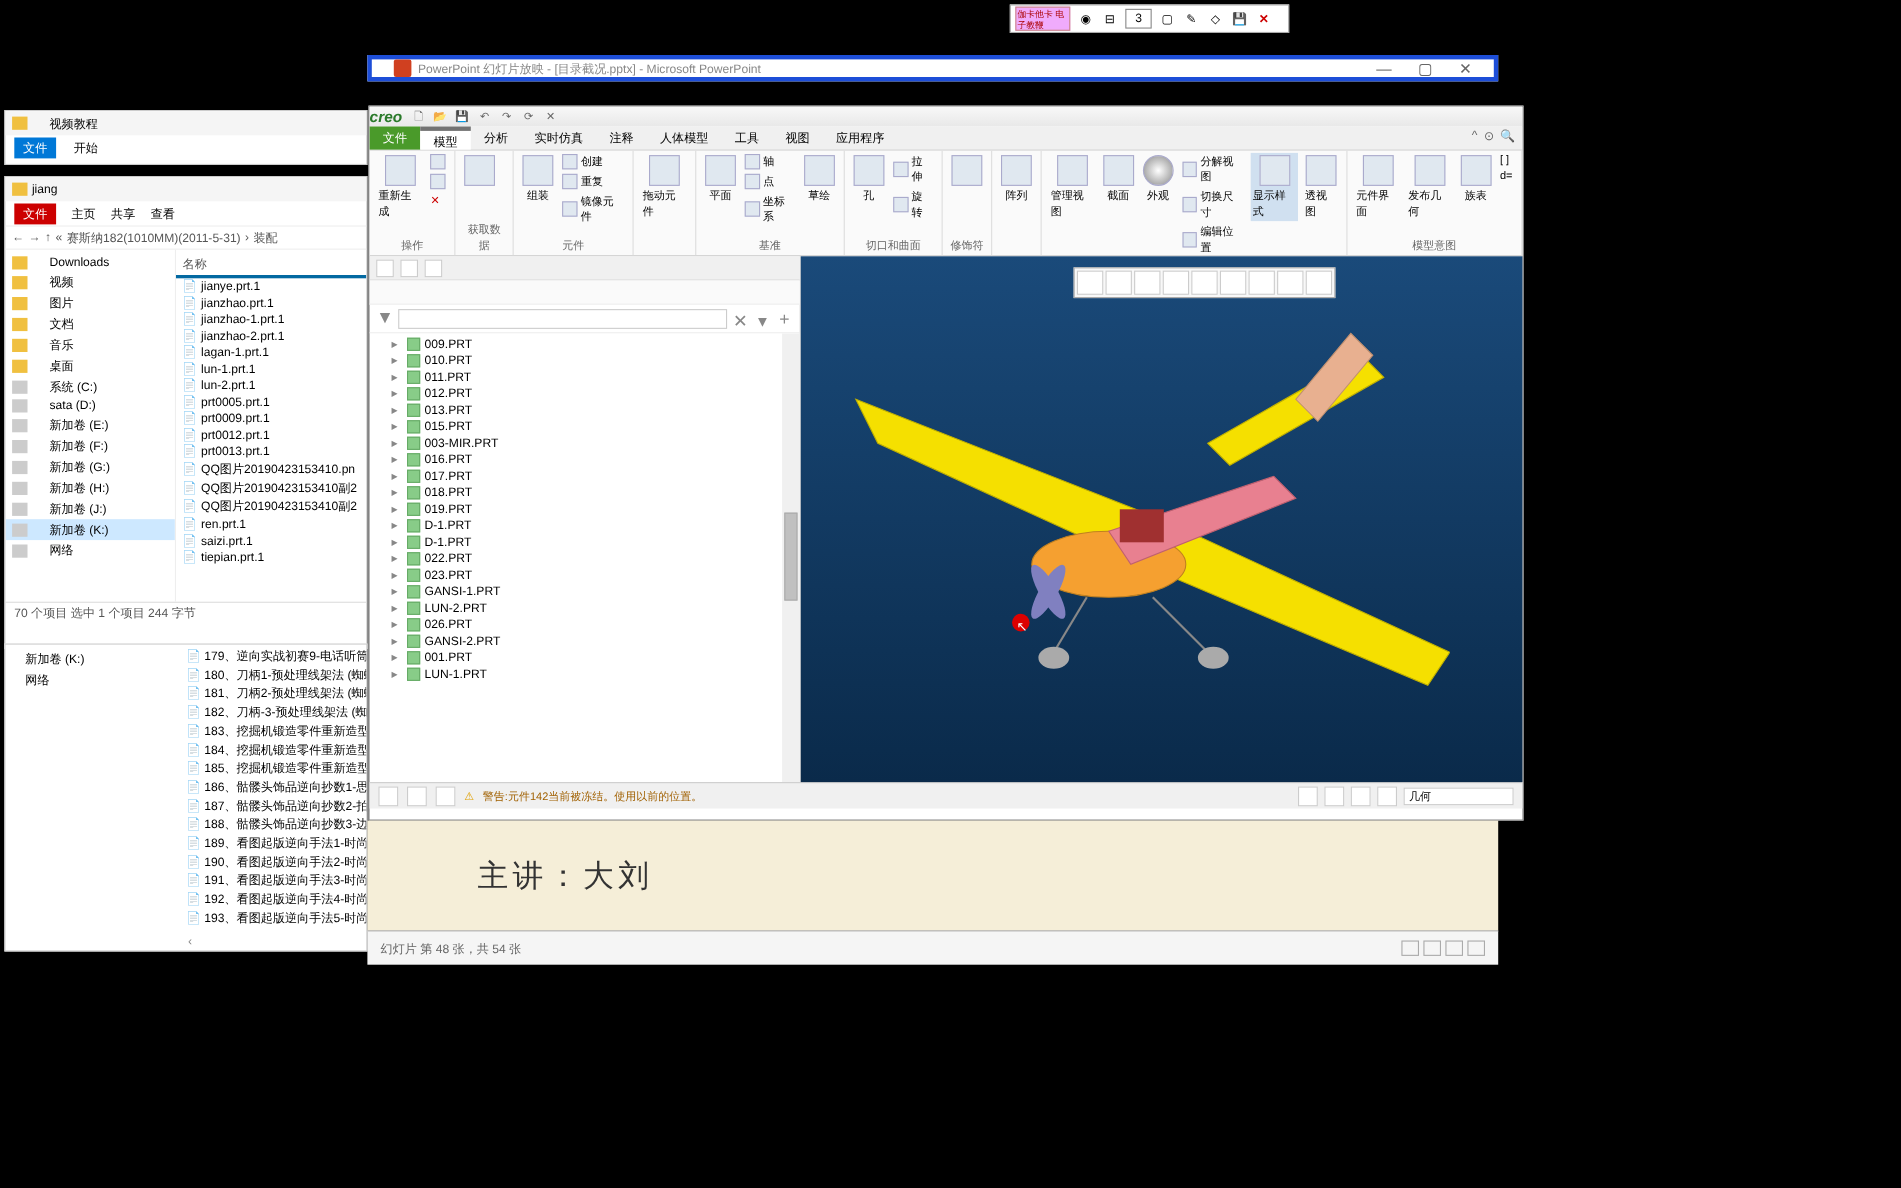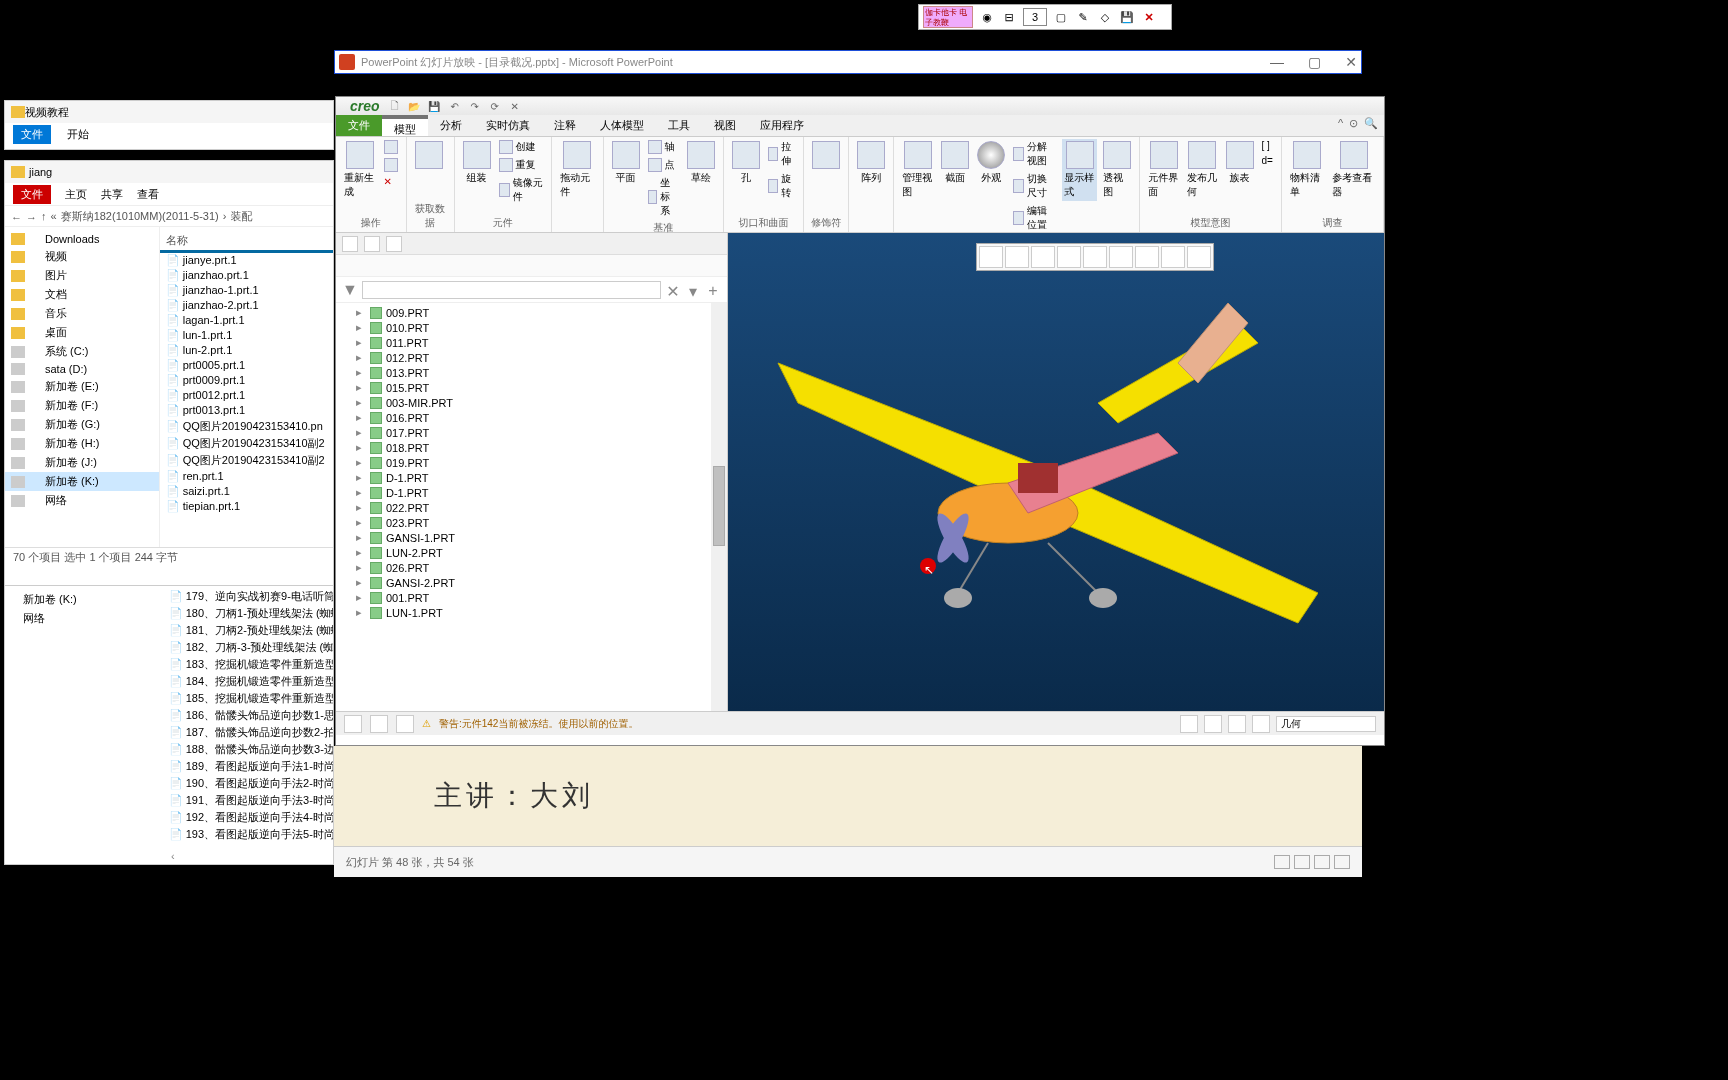--- a/index.html
+++ b/index.html
@@ -6,27 +6,27 @@
 body { background: #000; width: 1728px; height: 1080px; position: relative; overflow: hidden; }
 
 
 .top-toolbar { position: absolute; top: 4px; right: 556px; width: 254px; height: 26px; background: #fff; border: 1px solid #aaa; display: flex; align-items: center; padding: 0 4px; gap: 6px; }
 .top-toolbar .logo { width: 50px; height: 22px; background: #f0abfc; border: 1px solid #c88; font-size: 8px; line-height: 10px; color: #a00; padding: 1px; }
 .top-toolbar .tbtn { width: 16px; height: 16px; display: flex; align-items: center; justify-content: center; font-size: 11px; cursor: pointer; }
 .top-toolbar input { width: 24px; height: 18px; font-size: 11px; text-align: center; border: 1px solid #888; }
 .top-toolbar .close-x { color: #c00; font-weight: bold; }
 
 
-.pp-title { position: absolute; top: 50px; left: 334px; width: 1028px; height: 24px; background: #fff; border: 1px solid #1d4ed8; display: flex; align-items: center; padding: 0 4px; font-size: 11px; color: #888; }
+.pp-title { position: absolute; top: 50px; left: 334px; width: 1028px; height: 24px; background: #fff; border: 4px solid #1d4ed8; display: flex; align-items: center; padding: 0 20px; font-size: 11px; color: #888; }
 .pp-title .icon { width: 16px; height: 16px; background: #d04020; margin-right: 6px; border-radius: 2px; }
 .pp-title .win-btns { margin-left: auto; display: flex; gap: 24px; color: #666; font-size: 14px; }
 
 
 .explorer1 { position: absolute; top: 100px; left: 4px; width: 330px; height: 50px; background: #fff; border: 1px solid #ccc; font-size: 11px; }
-.explorer1 .titlebar { height: 22px; background: #f5f5f5; display: flex; align-items: center; padding: 0 6px; gap: 0; }
+.explorer1 .titlebar { height: 22px; background: #f5f5f5; display: flex; align-items: center; padding: 0 6px; gap: 20px; }
 .explorer1 .menubar { height: 22px; display: flex; align-items: center; gap: 16px; padding: 0 8px; }
 
 
 .explorer2 { position: absolute; top: 160px; left: 4px; width: 330px; height: 430px; background: #fff; border: 1px solid #ccc; font-size: 11px; }
 .explorer2 .titlebar { height: 22px; background: #f5f5f5; display: flex; align-items: center; padding: 0 6px; gap: 4px; }
 .explorer2 .menubar { height: 22px; display: flex; align-items: center; gap: 14px; padding: 0 8px; }
 .explorer2 .file-tab { background: #c00; color: #fff; padding: 2px 8px; }
 .explorer2 .crumb { height: 22px; display: flex; align-items: center; padding: 0 6px; gap: 4px; color: #555; border-top: 1px solid #eee; border-bottom: 1px solid #eee; }
 .explorer2 .body { display: flex; height: 320px; }
 .explorer2 .tree { width: 155px; border-right: 1px solid #eee; overflow: hidden; padding: 4px 0; }
@@ -42,21 +42,21 @@
 
 .explorer3 { position: absolute; top: 585px; left: 4px; width: 330px; height: 280px; background: #fff; font-size: 11px; border: 1px solid #ccc; }
 .explorer3 .tree { width: 160px; float: left; padding: 4px 0; }
 .explorer3 .tree-item { padding: 2px 18px; }
 .explorer3 .list { margin-left: 160px; padding: 2px 0; }
 .explorer3 .list-item { padding: 1px 4px; white-space: nowrap; overflow: hidden; }
 .explorer3 .back-arrow { position: absolute; bottom: 2px; left: 166px; color: #888; }
 
 
 .creo { position: absolute; top: 96px; left: 335px; width: 1050px; height: 650px; background: #fff; border: 1px solid #888; }
-.creo-title { height: 18px; background: linear-gradient(#f8f8f8,#e8e8e8); display: flex; align-items: center; padding: 0 14px; font-size: 10px; color: #444; }
+.creo-title { height: 18px; background: linear-gradient(#f8f8f8,#e8e8e8); display: flex; align-items: center; padding: 0 0; font-size: 10px; color: #444; }
 .creo-logo { font-weight: bold; color: #2a7a2a; margin-right: 8px; font-size: 14px; font-style: italic; }
 .creo-qat { display: flex; gap: 6px; margin-right: 8px; }
 .creo-qat span { width: 14px; height: 14px; display: inline-flex; align-items: center; justify-content: center; color: #666; cursor: pointer; }
 .creo-title .path { flex: 1; overflow: hidden; white-space: nowrap; text-overflow: ellipsis; color: #556; font-size: 10px; }
 .creo-tabs { height: 22px; display: flex; background: #f0f0f0; font-size: 11px; border-bottom: 1px solid #ccc; }
 .creo-tabs .tab { padding: 3px 12px; cursor: pointer; }
 .creo-tabs .tab.file { background: #4a9a2a; color: #fff; }
 .creo-tabs .tab.active { background: #fff; border-top: 4px solid #737373; }
 .creo-tabs .right-ctrls { margin-left: auto; display: flex; gap: 6px; padding: 2px 6px; color: #666; }
 
@@ -489,33 +489,20 @@
           <div class="ribbon-sbtn">
               <span>[ ]</span>
             </div>
           <div class="ribbon-sbtn">
               <span>d=</span>
             </div>
         </div>
       </div>
       <div class="label">模型意图</div>
     </div>
-    <div class="ribbon-group">
-      <div class="ribbon-btns">
-        <div class="ribbon-vbtn">
-            <div class="ico"></div>
-            <span>物料清单</span>
-          </div>
-        <div class="ribbon-vbtn">
-            <div class="ico"></div>
-            <span>参考查看器</span>
-          </div>
-      </div>
-      <div class="label">调查</div>
-    </div>
   </div>
 
   <div class="creo-body">
     <div class="model-tree-panel">
       <div class="mt-toolbar">
         <div class="tbtn"></div>
         <div class="tbtn"></div>
         <div class="tbtn"></div>
       </div>
       <div class="mt-toolbar2">

